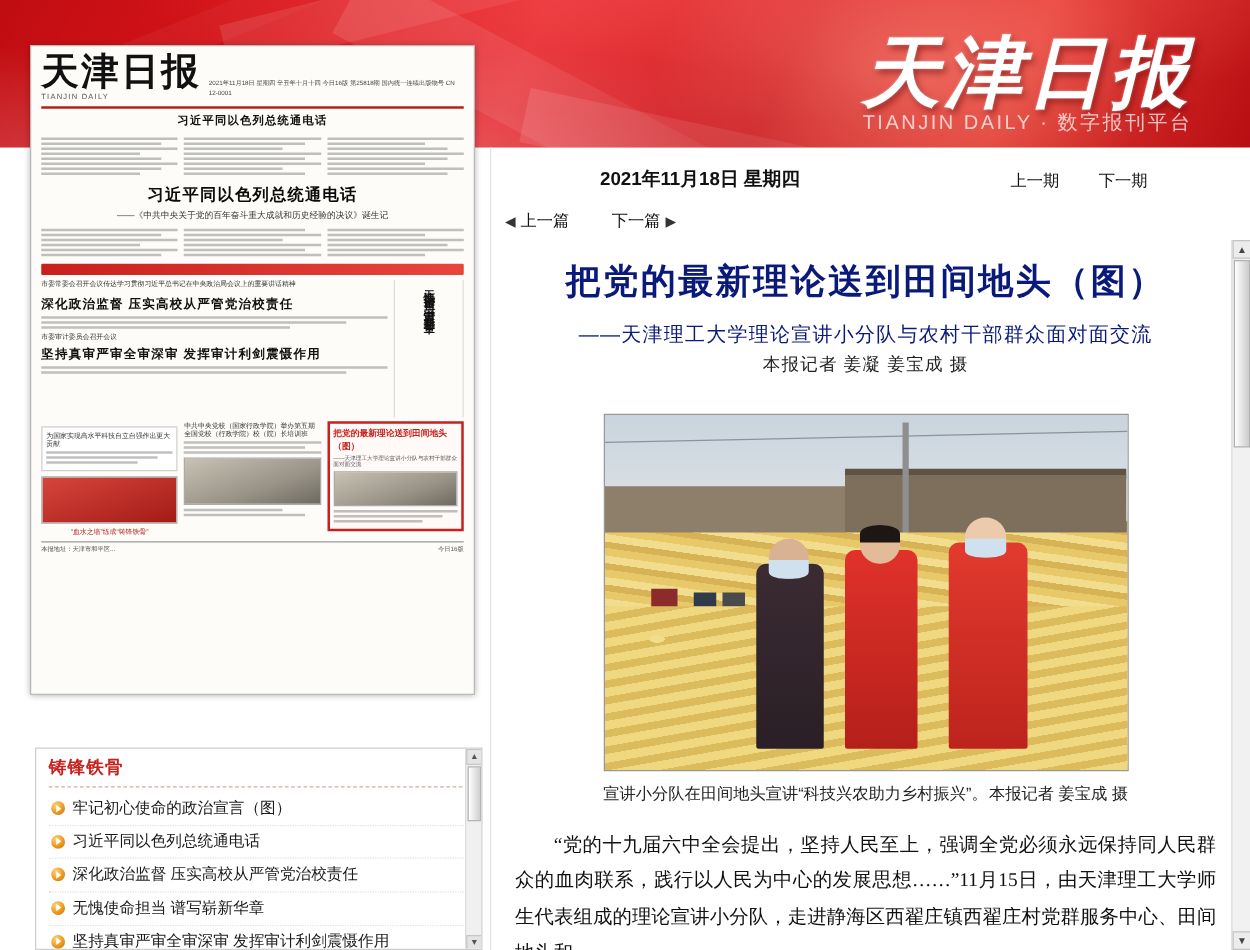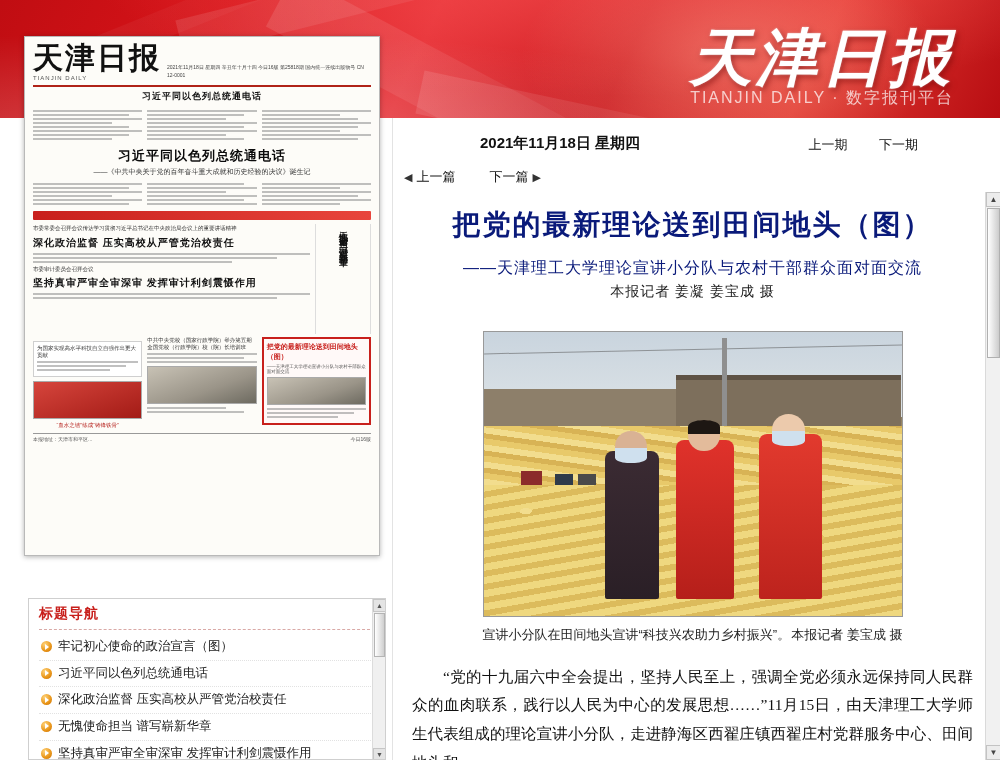--- a/index.html
+++ b/index.html
@@ -443,21 +443,21 @@
     </div>
 
     <div class="pt-footer">
       <span>本报地址：天津市和平区...</span>
       <span>今日16版</span>
     </div>
   </div>
 
 
   <div class="nav-box">
-    <div class="nav-title">标题导航</div>
+    <div class="nav-title">铸锋铁骨</div>
 
     <div class="nav-item">
       <span class="dot"></span>
       <span>牢记初心使命的政治宣言（图）</span>
     </div>
     <div class="nav-item">
       <span class="dot"></span>
       <span>习近平同以色列总统通电话</span>
     </div>
     <div class="nav-item">

